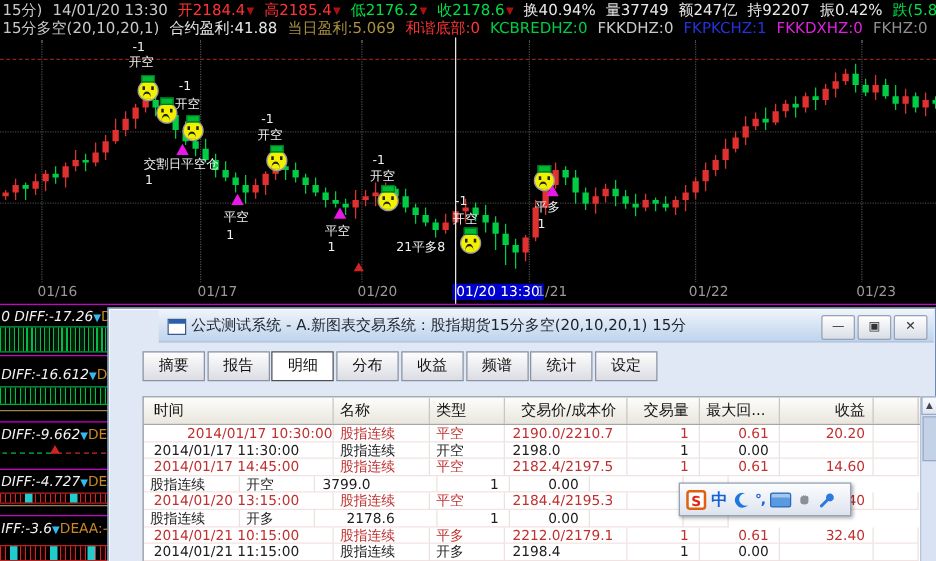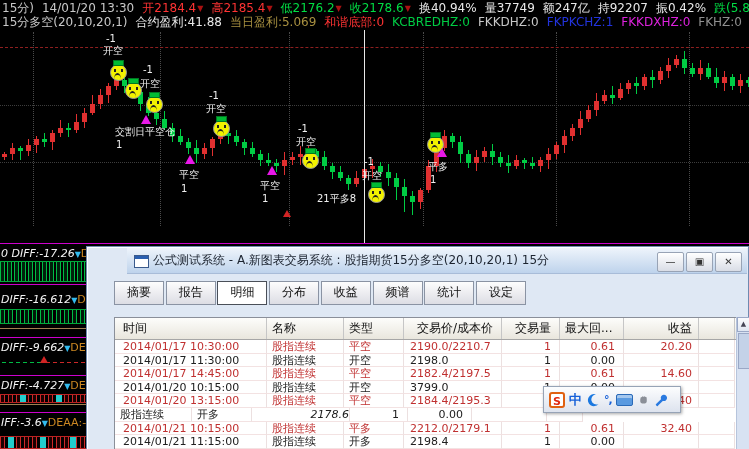--- a/index.html
+++ b/index.html
@@ -517,20 +517,29 @@
       </div>
       <div class="smiley" style="left: 427px; top: 106px;">
         <div class="hat"></div>
       </div>
       <div class="tri" style="left: 437px; top: 118px;"></div>
       <div class="ann" style="left: 428px; top: 131px;">平多</div>
       <div class="ann" style="left: 430px; top: 144px;">1</div>
       <div class="ra" style="left: 283px; top: 180px;"></div>
       <div class="crosshair" style="left: 364px; top: 0px; height: 213px;"></div>
     </div>
+  <div class="xaxis" id="xaxis">
+      <div class="xlab" style="left: 30px;">01/16</div>
+      <div class="xlab" style="left: 158px;">01/17</div>
+      <div class="xlab" style="left: 286px;">01/20</div>
+      <div class="xlab hl" style="left: 362px;">01/20 13:30</div>
+      <div class="xlab" style="left: 429px;">1/21</div>
+      <div class="xlab" style="left: 551px;">01/22</div>
+      <div class="xlab" style="left: 685px;">01/23</div>
+    </div>
   <div class="sep-magenta"></div>
 
   <div class="panels" id="panels">
       <div class="pl" style="top: 4px;"><span class="pre">0 DIFF:-17.26</span><span class="arr">▼</span><span class="post">D</span></div>
       <div class="pat pat-bars" style="top: 17px; height: 19px;"></div>
       <div class="psep" style="top: 40px;"></div>
       <div class="pl" style="top: 50px;"><span class="pre">DIFF:-16.612</span><span class="arr">▼</span><span class="post">D</span></div>
       <div class="pat pat-sqg" style="top: 65px; height: 13px;"></div>
       <div class="tanline" style="top: 84px;"></div>
       <div class="psep" style="top: 93px;"></div>
@@ -579,21 +588,21 @@
           <div class="th" style="width: 152px; text-align: left; padding-left: 8px; padding-right: 0px;">时间</div>
           <div class="th" style="width: 77px; text-align: left; padding-left: 5px; padding-right: 0px;">名称</div>
           <div class="th" style="width: 60px; text-align: left; padding-left: 5px; padding-right: 0px;">类型</div>
           <div class="th" style="width: 98px; text-align: right; padding-left: 0px; padding-right: 8px;">交易价/成本价</div>
           <div class="th" style="width: 58px; text-align: right; padding-left: 0px; padding-right: 8px;">交易量</div>
           <div class="th" style="width: 64px; text-align: left; padding-left: 5px; padding-right: 0px;">最大回...</div>
           <div class="th" style="width: 75px; text-align: right; padding-left: 0px; padding-right: 6px;">收益</div>
           <div class="th" style="width: 36px;"></div>
         </div>
         <div class="trow">
-          <div class="td" style="width: 152px; text-align: left; color: rgb(192, 48, 48); padding-left: 8px; padding-right: 0px;">2014/01/17 10:30:00</div>
+          <div class="td" style="width: 152px; text-align: right; color: rgb(192, 48, 48); padding-left: 8px; padding-right: 0px;">2014/01/17 10:30:00</div>
           <div class="td" style="width: 77px; text-align: left; color: rgb(192, 48, 48); padding-left: 5px; padding-right: 0px;">股指连续</div>
           <div class="td" style="width: 60px; text-align: left; color: rgb(192, 48, 48); padding-left: 5px; padding-right: 0px;">平空</div>
           <div class="td" style="width: 98px; text-align: left; color: rgb(192, 48, 48); padding-left: 6px; padding-right: 0px;">2190.0/2210.7</div>
           <div class="td" style="width: 58px; text-align: right; color: rgb(192, 48, 48); padding-left: 0px; padding-right: 8px;">1</div>
           <div class="td" style="width: 64px; text-align: right; color: rgb(192, 48, 48); padding-left: 0px; padding-right: 8px;">0.61</div>
           <div class="td" style="width: 75px; text-align: right; color: rgb(192, 48, 48); padding-left: 0px; padding-right: 6px;">20.20</div>
           <div class="td" style="width: 36px;"></div>
         </div>
         <div class="trow">
           <div class="td" style="width: 152px; text-align: left; color: rgb(32, 32, 32); padding-left: 8px; padding-right: 0px;">2014/01/17 11:30:00</div>
@@ -609,21 +618,20 @@
           <div class="td" style="width: 152px; text-align: left; color: rgb(192, 48, 48); padding-left: 8px; padding-right: 0px;">2014/01/17 14:45:00</div>
           <div class="td" style="width: 77px; text-align: left; color: rgb(192, 48, 48); padding-left: 5px; padding-right: 0px;">股指连续</div>
           <div class="td" style="width: 60px; text-align: left; color: rgb(192, 48, 48); padding-left: 5px; padding-right: 0px;">平空</div>
           <div class="td" style="width: 98px; text-align: left; color: rgb(192, 48, 48); padding-left: 6px; padding-right: 0px;">2182.4/2197.5</div>
           <div class="td" style="width: 58px; text-align: right; color: rgb(192, 48, 48); padding-left: 0px; padding-right: 8px;">1</div>
           <div class="td" style="width: 64px; text-align: right; color: rgb(192, 48, 48); padding-left: 0px; padding-right: 8px;">0.61</div>
           <div class="td" style="width: 75px; text-align: right; color: rgb(192, 48, 48); padding-left: 0px; padding-right: 6px;">14.60</div>
           <div class="td" style="width: 36px;"></div>
         </div>
         <div class="trow">
-          <div class="td" style="width: 152px; text-align: left; color: rgb(32, 32, 32); padding-left: 8px; padding-right: 0px;">2014/01/20 10:15:00</div>
           <div class="td" style="width: 77px; text-align: left; color: rgb(32, 32, 32); padding-left: 5px; padding-right: 0px;">股指连续</div>
           <div class="td" style="width: 60px; text-align: left; color: rgb(32, 32, 32); padding-left: 5px; padding-right: 0px;">开空</div>
           <div class="td" style="width: 98px; text-align: left; color: rgb(32, 32, 32); padding-left: 6px; padding-right: 0px;">3799.0</div>
           <div class="td" style="width: 58px; text-align: right; color: rgb(32, 32, 32); padding-left: 0px; padding-right: 8px;">1</div>
           <div class="td" style="width: 64px; text-align: right; color: rgb(32, 32, 32); padding-left: 0px; padding-right: 8px;">0.00</div>
           <div class="td" style="width: 75px; text-align: right; color: rgb(32, 32, 32); padding-left: 0px; padding-right: 6px;"></div>
           <div class="td" style="width: 36px;"></div>
         </div>
         <div class="trow">
           <div class="td" style="width: 152px; text-align: left; color: rgb(192, 48, 48); padding-left: 8px; padding-right: 0px;">2014/01/20 13:15:00</div>
@@ -631,21 +639,21 @@
           <div class="td" style="width: 60px; text-align: left; color: rgb(192, 48, 48); padding-left: 5px; padding-right: 0px;">平空</div>
           <div class="td" style="width: 98px; text-align: left; color: rgb(192, 48, 48); padding-left: 6px; padding-right: 0px;">2184.4/2195.3</div>
           <div class="td" style="width: 58px; text-align: right; color: rgb(192, 48, 48); padding-left: 0px; padding-right: 8px;">1</div>
           <div class="td" style="width: 64px; text-align: right; color: rgb(192, 48, 48); padding-left: 0px; padding-right: 8px;">0.61</div>
           <div class="td" style="width: 75px; text-align: right; color: rgb(192, 48, 48); padding-left: 0px; padding-right: 6px;">10.40</div>
           <div class="td" style="width: 36px;"></div>
         </div>
         <div class="trow">
           <div class="td" style="width: 77px; text-align: left; color: rgb(32, 32, 32); padding-left: 5px; padding-right: 0px;">股指连续</div>
           <div class="td" style="width: 60px; text-align: left; color: rgb(32, 32, 32); padding-left: 5px; padding-right: 0px;">开多</div>
-          <div class="td" style="width: 98px; text-align: right; color: rgb(32, 32, 32); padding-left: 6px; padding-right: 0px; font-style: italic;">2178.6</div>
+          <div class="td" style="width: 98px; text-align: center; color: rgb(32, 32, 32); padding-left: 6px; padding-right: 14px;">2178.6</div>
           <div class="td" style="width: 58px; text-align: right; color: rgb(32, 32, 32); padding-left: 0px; padding-right: 8px;">1</div>
           <div class="td" style="width: 64px; text-align: right; color: rgb(32, 32, 32); padding-left: 0px; padding-right: 8px;">0.00</div>
           <div class="td" style="width: 75px; text-align: right; color: rgb(32, 32, 32); padding-left: 0px; padding-right: 6px;"></div>
           <div class="td" style="width: 36px;"></div>
         </div>
         <div class="trow">
           <div class="td" style="width: 152px; text-align: left; color: rgb(192, 48, 48); padding-left: 8px; padding-right: 0px;">2014/01/21 10:15:00</div>
           <div class="td" style="width: 77px; text-align: left; color: rgb(192, 48, 48); padding-left: 5px; padding-right: 0px;">股指连续</div>
           <div class="td" style="width: 60px; text-align: left; color: rgb(192, 48, 48); padding-left: 5px; padding-right: 0px;">平多</div>
           <div class="td" style="width: 98px; text-align: left; color: rgb(192, 48, 48); padding-left: 6px; padding-right: 0px;">2212.0/2179.1</div>

